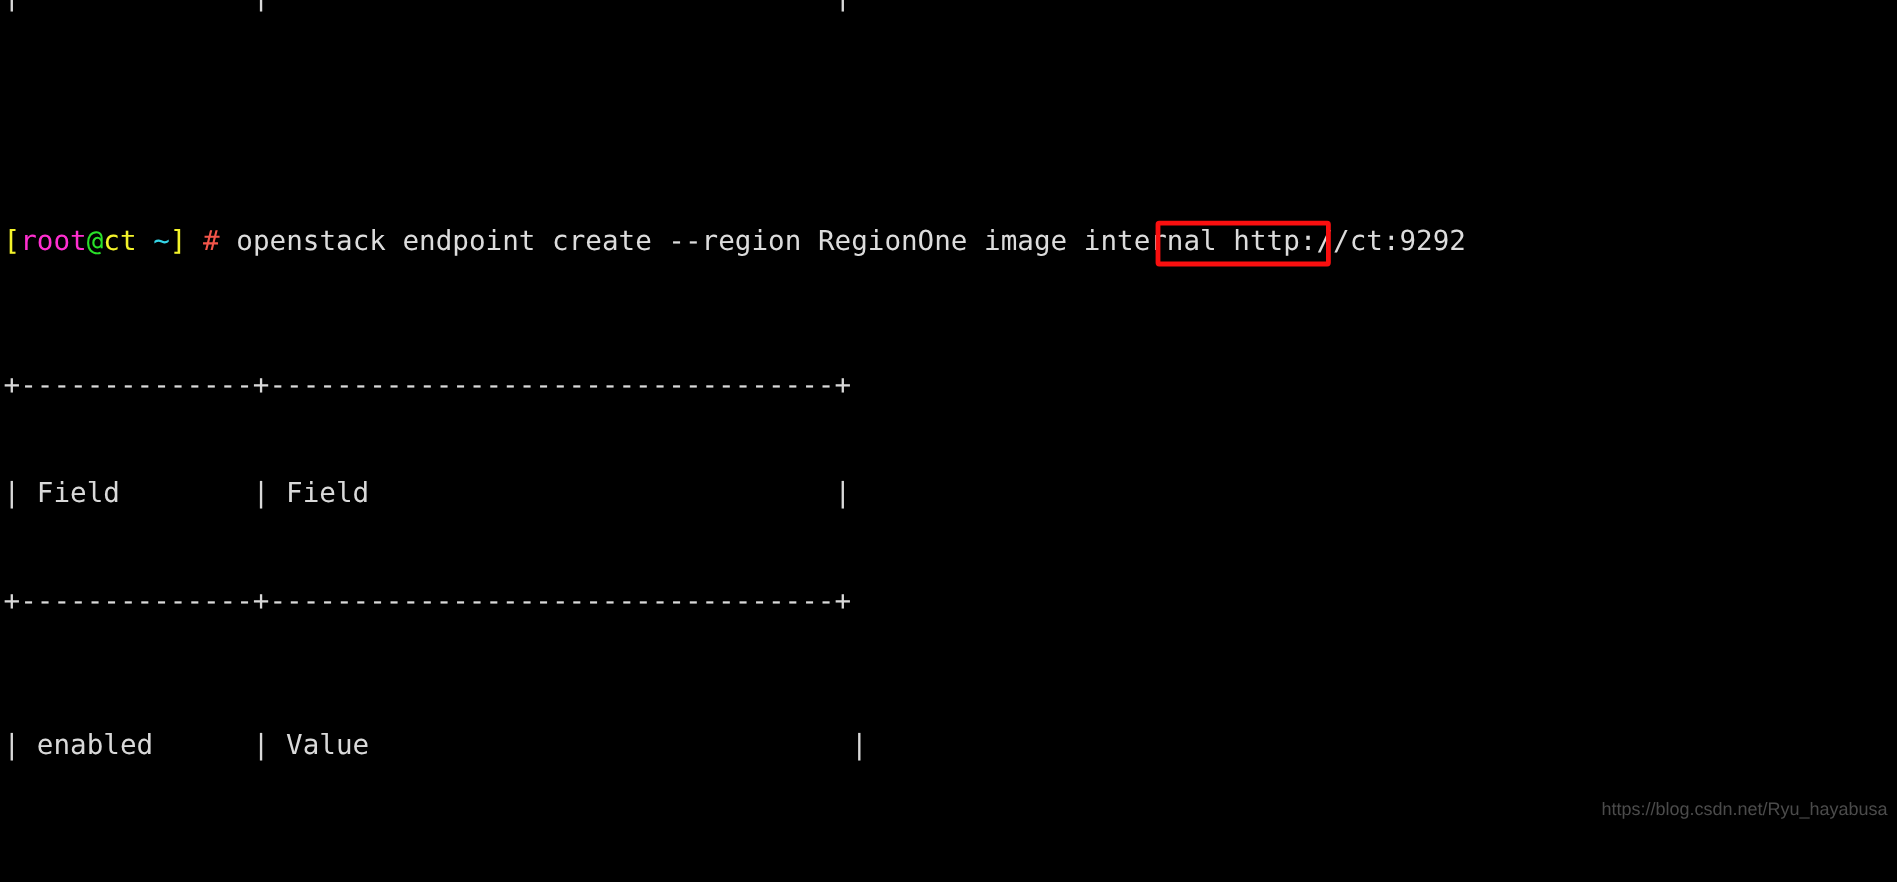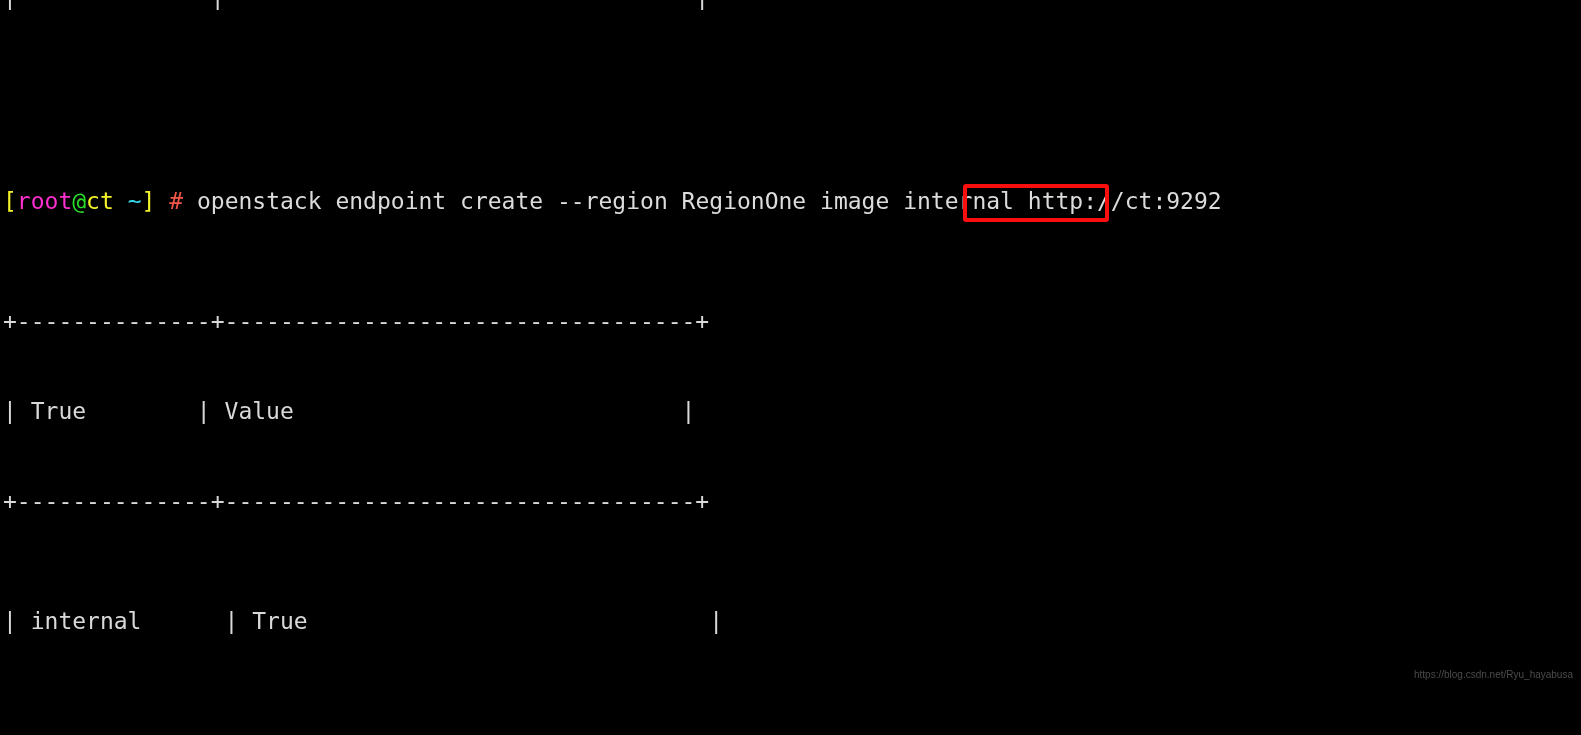--- a/index.html
+++ b/index.html
@@ -83,43 +83,43 @@
     width: 146px;
     height: 38px;
   }
 
   .watermark {
     position: absolute;
     right: 8px;
     bottom: 6px;
     color: #4b4b4b;
     font-family: "Liberation Sans", sans-serif;
-    font-size: 10px;
+    font-size: 15px;
     line-height: 18px;
     letter-spacing: 0px;
     white-space: pre;
   }
 </style>
 </head>
 <body>
 
 <div id="terminal">
 
   <div class="screen">
 
     <div class="scrollback-sliver">|              |                                  |</div>
 
     
     <div class="line"><span class="c-bracket">[</span><span class="c-user">root</span><span class="c-at">@</span><span class="c-host">ct</span><span class="c-tilde"> ~</span><span class="c-bracket">]</span><span class="c-cmd"> </span><span class="c-hash">#</span><span class="c-cmd"> openstack endpoint create --region RegionOne image </span><span class="c-cmd">internal</span><span class="c-cmd"> http://ct:9292</span><span class="hl-box" id="hl-internal"></span></div>
 
     <div class="line c-out">+--------------+----------------------------------+</div>
-    <div class="line c-out">| True        | Value                            |</div>
+    <div class="line c-out">| Field        | Field                            |</div>
     <div class="line c-out">+--------------+----------------------------------+</div>
 
-    <div class="line c-out">| internal      | True                             |</div>
+    <div class="line c-out">| enabled      | Value                             |</div>
     
     
     
     
     
     
     
 
     
 

